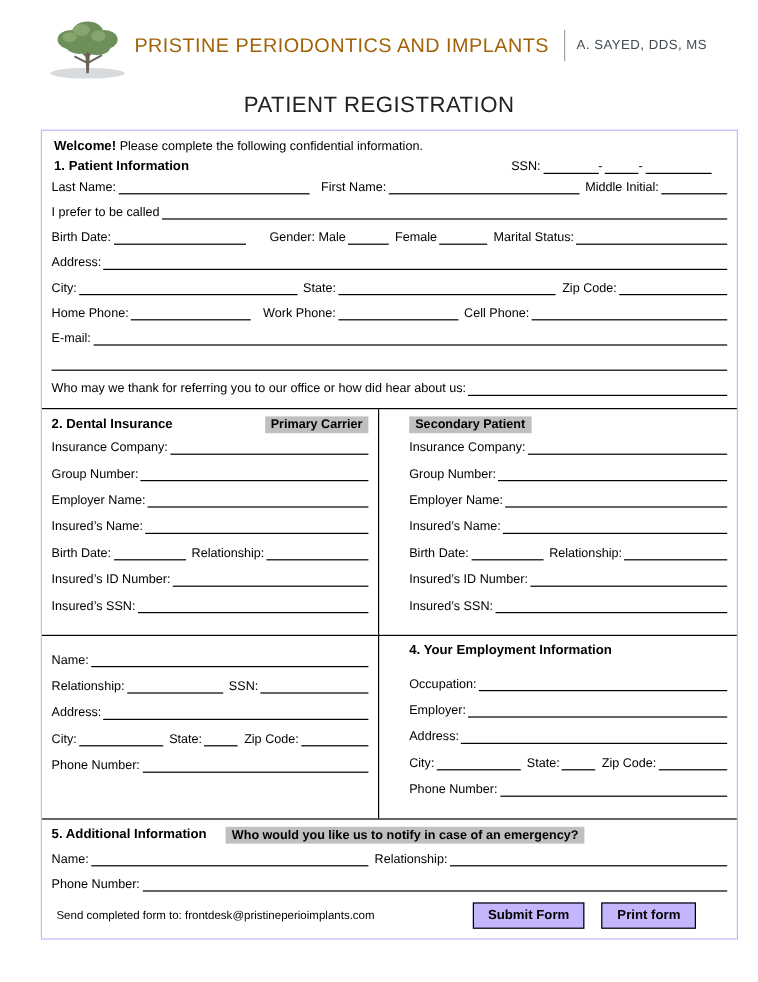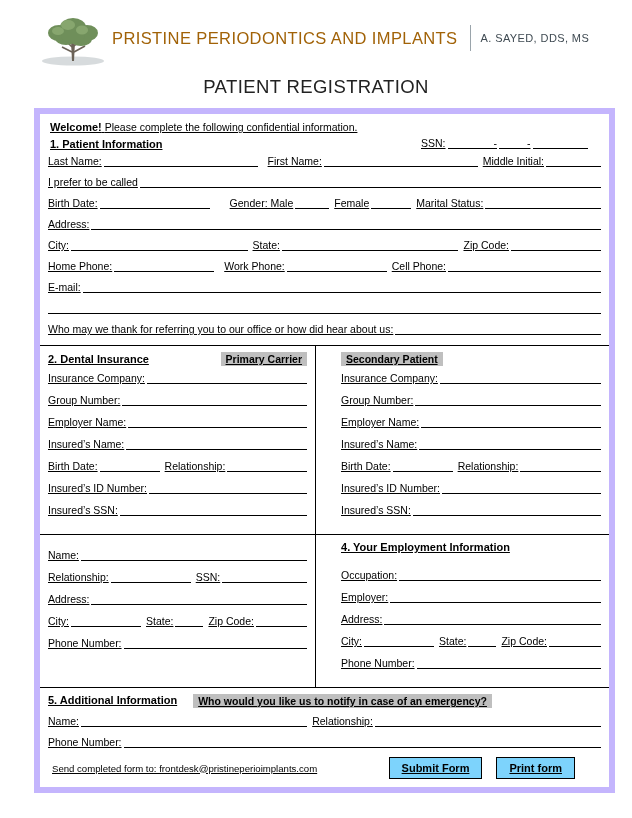--- a/index.html
+++ b/index.html
@@ -61,24 +61,23 @@
     text-align: center;
     font-size: 18.5px;
     letter-spacing: 0.4px;
     color: #222;
     margin: 14px 0 10px 0;
   }
 
   
   .form-box {
     margin: 0 17px 0 34px;
-    border: 6px solid #c4b5fd;
+    border: 1px solid #c4b5fd;
     box-sizing: border-box;
     font-size: 10.5px;
-    text-decoration: underline;
   }
   .sect {
     border-bottom: 1px solid #000;
     padding: 6px 8px 8px 8px;
     box-sizing: border-box;
   }
   .sect:last-child { border-bottom: none; }
 
   .welcome {
     font-size: 10.5px;
@@ -116,21 +115,21 @@
   .line.w80 { flex: none; width: 80px; }
   .line.w90 { flex: none; width: 90px; }
   .line.w100 { flex: none; width: 100px; }
   .line.w110 { flex: none; width: 110px; }
   .gap { flex: none; width: 10px; }
   .gap-s { flex: none; width: 5px; }
   .gap-l { flex: none; width: 20px; }
 
   .title-and-ssn {
     display: flex;
-    align-items: flex-start;
+    align-items: center;
     justify-content: space-between;
   }
 
   
   .twocol {
     display: flex;
     border-bottom: 1px solid #000;
     gap: 17px;
   }
   .col {
@@ -172,21 +171,21 @@
   }
   .footer-row {
     display: flex;
     align-items: center;
     margin-top: 8px;
   }
   .send-to { font-size: 9.6px; padding-left: 4px; }
   .btns { margin-left: auto; display: flex; gap: 14px; padding-right: 26px; }
   .btn {
     border: 1px solid #000;
-    background: #7dd3fc;
+    background: #c4b5fd;
     font-family: "Liberation Sans", sans-serif;
     font-weight: bold;
     font-size: 11px;
     padding: 4px 12px;
     cursor: pointer;
   }
 
   .acct-title-wrap {
     display: flex;
     align-items: flex-start;

